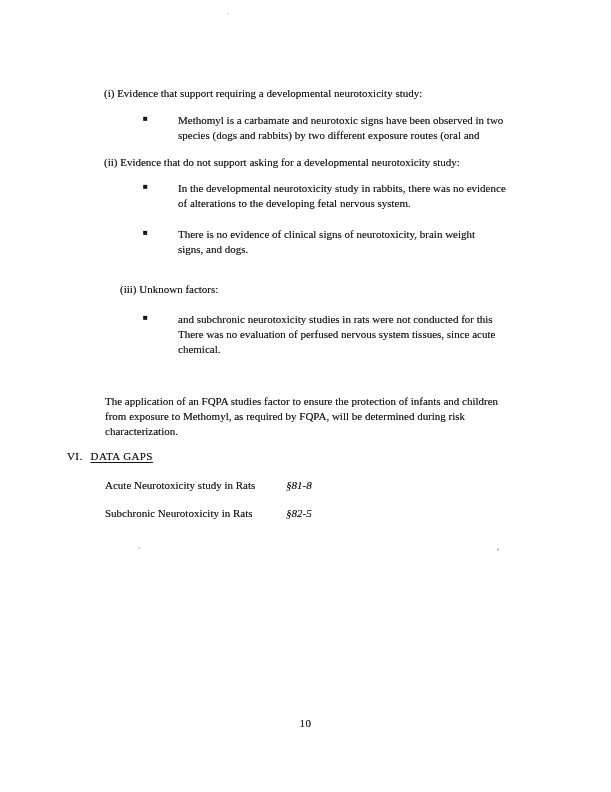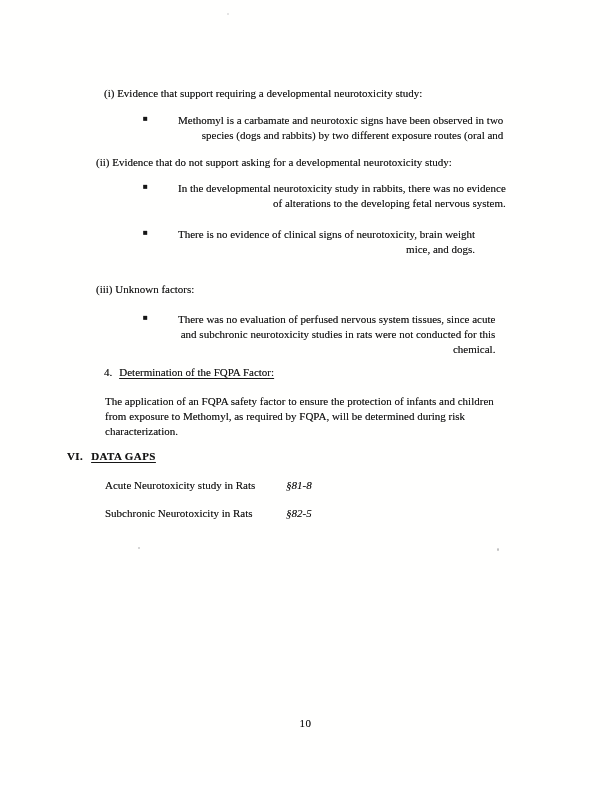--- a/index.html
+++ b/index.html
@@ -22,29 +22,29 @@
   .line { position: absolute; white-space: nowrap; }
   .tl { white-space: nowrap; line-height: 15px; }
   .bullet-item { position: absolute; left: 143px; }
   .bullet-glyph {
     position: absolute;
     left: 0;
     top: 2px;
     font-size: 8px;
     line-height: 8px;
   }
-  .bullet-text { margin-left: 35px; text-align: right; }
+  .bullet-text { margin-left: 35px; }
   .underline {
     text-decoration: underline;
     text-underline-offset: 2px;
     text-decoration-thickness: 1px;
   }
   .fqpa-num { display: inline-block; }
   .fqpa-title { margin-left: 7px; }
-  .vi-heading { font-weight: bold; letter-spacing: 0.4px; }
+  .vi-heading { font-weight: normal; letter-spacing: 0.4px; }
   .vi-title { margin-left: 8px; }
   .gap-row { position: absolute; left: 105px; white-space: nowrap; }
   .gap-section { position: absolute; left: 181px; font-style: italic; }
   .page-number {
     position: absolute;
     top: 717px;
     left: 0;
     width: 100%;
     text-align: center;
     letter-spacing: 0.5px;
@@ -63,55 +63,52 @@
   <div class="line" style="left:104px; top:87px">(i) Evidence that support requiring a developmental neurotoxicity study:</div>
 
   <div class="bullet-item" style="top:113px">
     <span class="bullet-glyph">■</span>
     <div class="bullet-text">
       <div class="tl">Methomyl is a carbamate and neurotoxic signs have been observed in two</div>
       <div class="tl">species (dogs and rabbits) by two different exposure routes (oral and</div>
     </div>
   </div>
 
-  <div class="line" style="left:96px; top:156px">(ii) Evidence that do not support asking for a developmental neurotoxicity study:</div>
+  <div class="line" style="left:104px; top:156px">(ii) Evidence that do not support asking for a developmental neurotoxicity study:</div>
 
   <div class="bullet-item" style="top:181px">
     <span class="bullet-glyph">■</span>
     <div class="bullet-text">
       <div class="tl">In the developmental neurotoxicity study in rabbits, there was no evidence</div>
       <div class="tl">of alterations to the developing fetal nervous system.</div>
     </div>
   </div>
 
   <div class="bullet-item" style="top:227px">
     <span class="bullet-glyph">■</span>
     <div class="bullet-text">
       <div class="tl">There is no evidence of clinical signs of neurotoxicity, brain weight</div>
-      <div class="tl">mice, and dogs.</div>
+      <div class="tl">signs, and dogs.</div>
     </div>
   </div>
 
-  <div class="line" style="left:96px; top:283px">(iii) Unknown factors:</div>
+  <div class="line" style="left:120px; top:283px">(iii) Unknown factors:</div>
 
   <div class="bullet-item" style="top:312px">
     <span class="bullet-glyph">■</span>
     <div class="bullet-text">
+      <div class="tl">and subchronic neurotoxicity studies in rats were not conducted for this</div>
       <div class="tl">There was no evaluation of perfused nervous system tissues, since acute</div>
-      <div class="tl">and subchronic neurotoxicity studies in rats were not conducted for this</div>
       <div class="tl">chemical.</div>
     </div>
   </div>
 
-  <div class="line" style="left:104px; top:366px">
-    <span class="fqpa-num">4.</span><span class="underline fqpa-title">Determination of the FQPA Factor:</span>
-  </div>
 
   <div class="abs" style="left:105px; top:394px">
-    <div class="tl">The application of an FQPA safety factor to ensure the protection of infants and children</div>
+    <div class="tl">The application of an FQPA studies factor to ensure the protection of infants and children</div>
     <div class="tl">from exposure to Methomyl, as required by FQPA, will be determined during risk</div>
     <div class="tl">characterization.</div>
   </div>
 
   <div class="line vi-heading" style="left:67px; top:450px">
     <span>VI.</span><span class="underline vi-title">DATA GAPS</span>
   </div>
 
   <div class="gap-row" style="top:479px">
     <span>Acute Neurotoxicity study in Rats</span>

